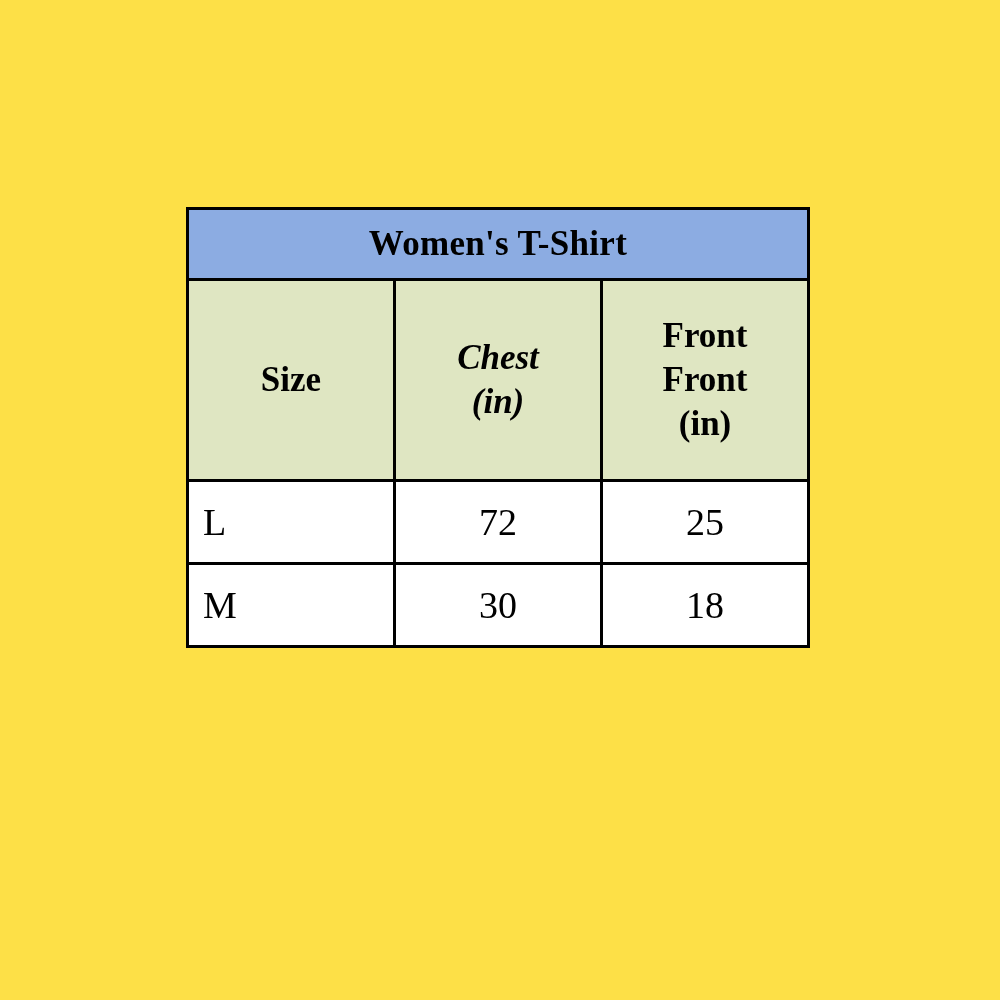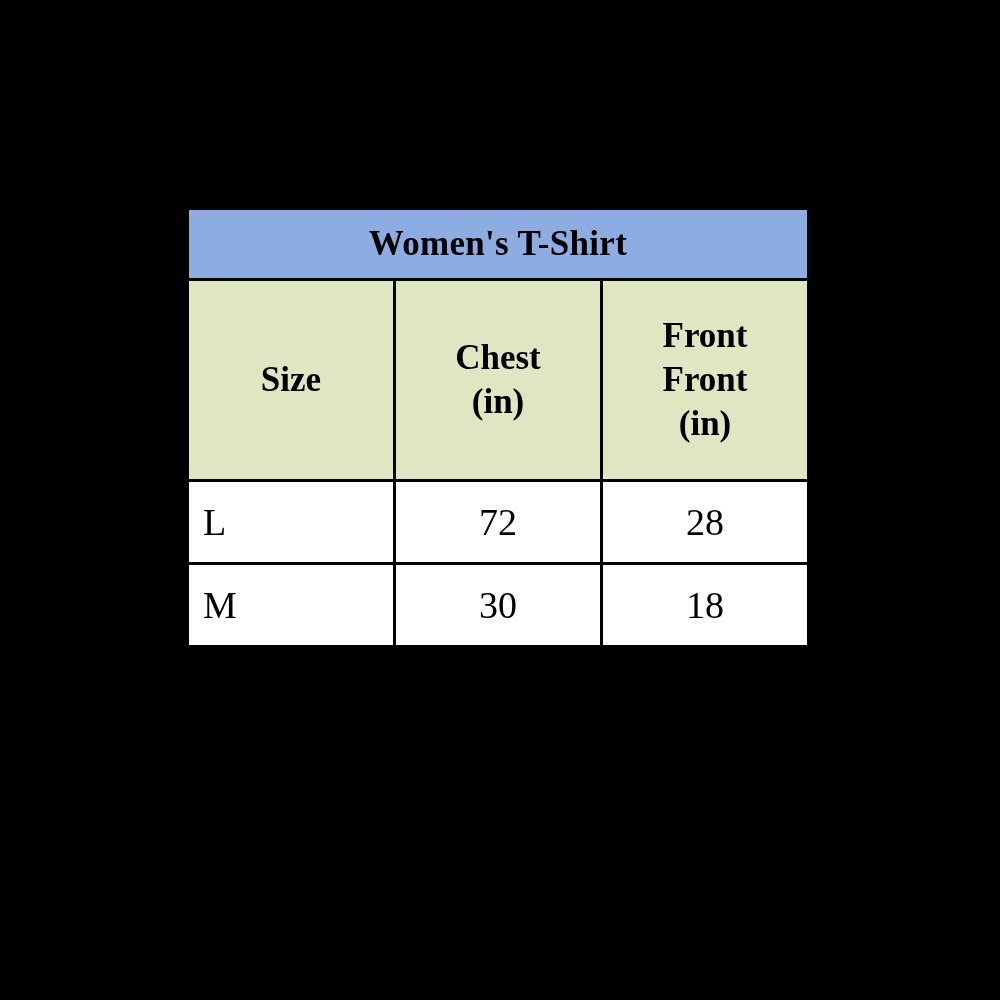--- a/index.html
+++ b/index.html
@@ -7,21 +7,21 @@
     padding: 0;
     width: 1000px;
     height: 1000px;
     background: #ffffff;
     font-family: "Liberation Serif", "DejaVu Serif", serif;
   }
   .page {
     position: relative;
     width: 1000px;
     height: 1000px;
-    background: #000000;
+    background: #fde047;
   }
   .size-table {
     position: absolute;
     left: 186px;
     top: 207px;
     width: 624px;
     border-collapse: collapse;
     table-layout: fixed;
   }
   .size-table td, .size-table th {
@@ -48,21 +48,21 @@
   .data-cell {
     background: #ffffff;
     font-size: 38px;
     height: 80px;
   }
   .data-cell.size-col {
     text-align: left;
     padding-left: 14px;
   }
   .col-size { width: 212px; }
-  .col-chest { width: 206px; }
+  .col-chest { width: 206px; font-style: italic; }
   .col-length { width: 206px; font-family: Liberation Serif, serif; }
 </style>
 </head>
 <body>
 
 <div class="page">
   <table class="size-table">
     <tbody>
       <tr>
         <td class="title-cell" colspan="3">Women's T-Shirt</td>
@@ -77,21 +77,21 @@
         </td>
         <td class="head-cell col-length">
           <div>Front</div>
           <div>Front</div>
           <div>(in)</div>
         </td>
       </tr>
       <tr>
         <td class="data-cell size-col">L</td>
         <td class="data-cell">72</td>
-        <td class="data-cell">28</td>
+        <td class="data-cell">25</td>
       </tr>
       <tr>
         <td class="data-cell size-col">M</td>
         <td class="data-cell">30</td>
         <td class="data-cell">18</td>
       </tr>
     </tbody>
   </table>
 </div>
 

